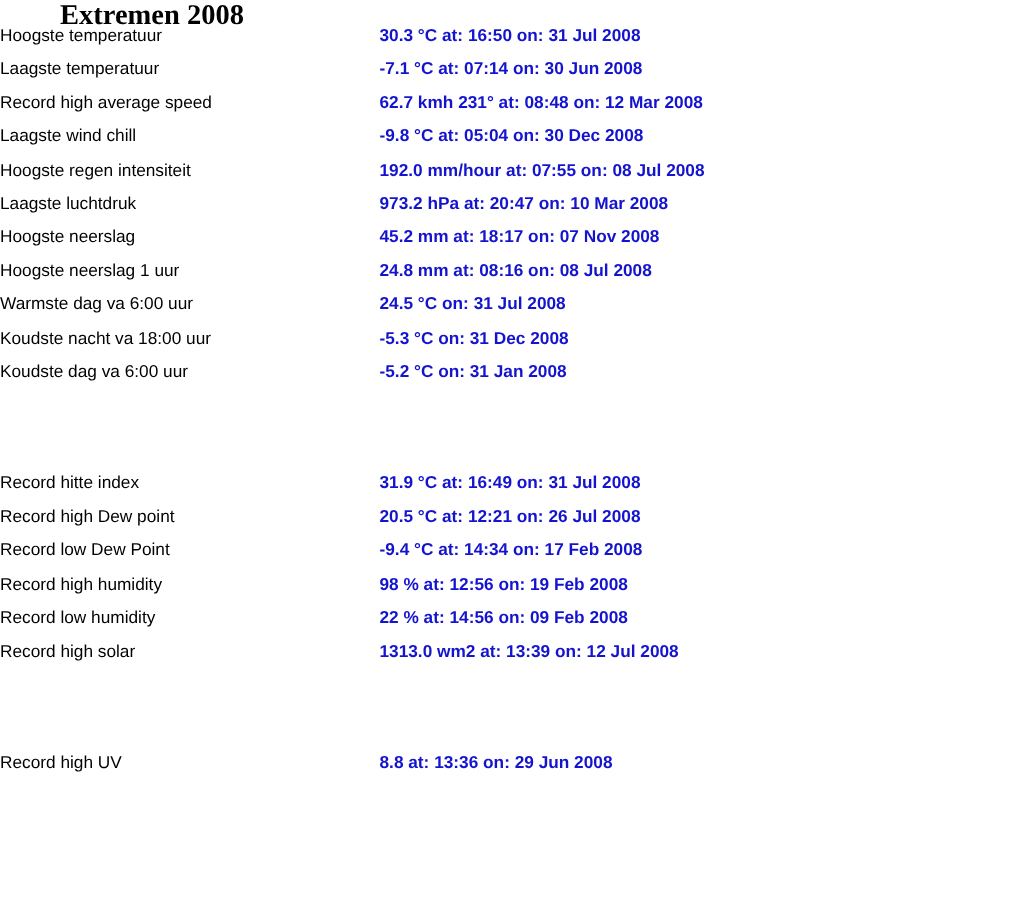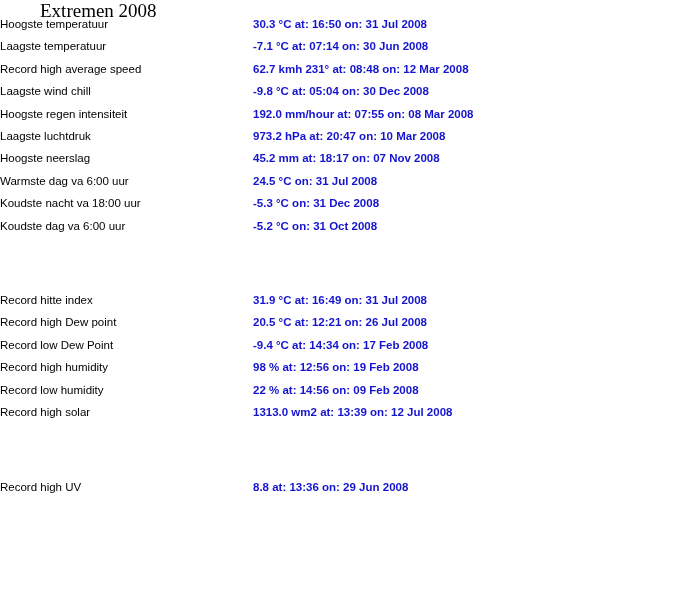--- a/index.html
+++ b/index.html
@@ -17,21 +17,21 @@
     position: relative;
     width: 690px;
     height: 616px;
   }
   .title {
     position: absolute;
     left: 40px;
     top: 0px;
     font-family: "Liberation Serif", serif;
     font-size: 19px;
-    font-weight: normal;
+    font-weight: bold;
     color: #000000;
     letter-spacing: 0px;
   }
   table.records {
     position: absolute;
     left: 0px;
     top: 13px;
     border-collapse: collapse;
     font-size: 11.5px;
   }
@@ -82,41 +82,45 @@
       <tr>
         <td class="label">Record high average speed</td>
         <td class="value">62.7 kmh 231°  at:  08:48 on: 12 Mar 2008</td>
       </tr>
       <tr>
         <td class="label">Laagste wind chill</td>
         <td class="value">-9.8 °C   at: 05:04 on: 30 Dec 2008</td>
       </tr>
       <tr>
         <td class="label">Hoogste regen intensiteit</td>
-        <td class="value">192.0 mm/hour   at: 07:55 on: 08 Mar 2008</td>
+        <td class="value">192.0 mm/hour   at: 07:55 on: 08 Jul 2008</td>
       </tr>
       <tr>
         <td class="label">Laagste luchtdruk</td>
         <td class="value">973.2 hPa  at: 20:47 on: 10 Mar 2008</td>
       </tr>
       <tr>
         <td class="label">Hoogste neerslag</td>
         <td class="value">45.2 mm   at: 18:17 on: 07 Nov 2008</td>
+      </tr>
+      <tr>
+        <td class="label">Hoogste neerslag 1 uur</td>
+        <td class="value">24.8 mm  at: 08:16 on: 08 Jul 2008</td>
       </tr>
       <tr>
         <td class="label">Warmste dag va 6:00 uur</td>
         <td class="value">24.5 °C   on: 31 Jul 2008</td>
       </tr>
       <tr>
         <td class="label">Koudste nacht va 18:00 uur</td>
         <td class="value">-5.3 °C   on: 31 Dec 2008</td>
       </tr>
       <tr>
         <td class="label">Koudste dag va 6:00 uur</td>
-        <td class="value">-5.2 °C   on: 31 Oct 2008</td>
+        <td class="value">-5.2 °C   on: 31 Jan 2008</td>
       </tr>
 
       <tr class="spacer2">
         <td>&nbsp;</td>
         <td>&nbsp;</td>
       </tr>
 
       <tr>
         <td class="label">Record hitte index</td>
         <td class="value">31.9 °C   at: 16:49 on: 31 Jul 2008</td>

